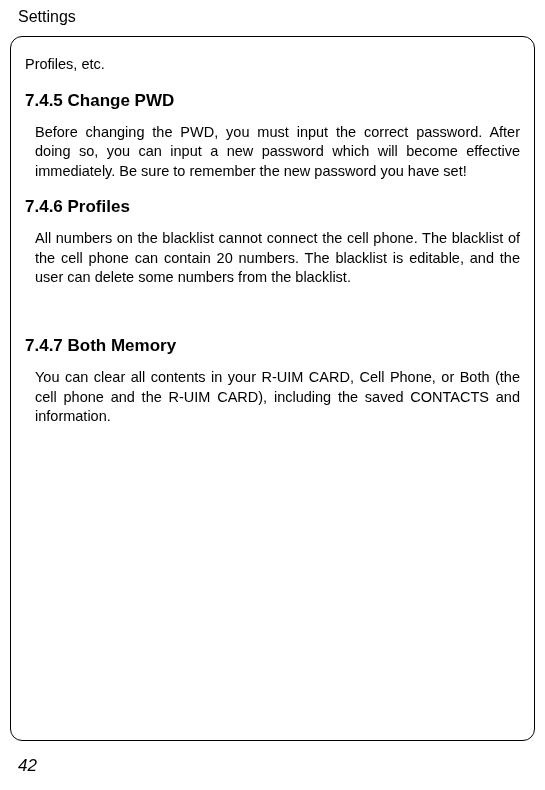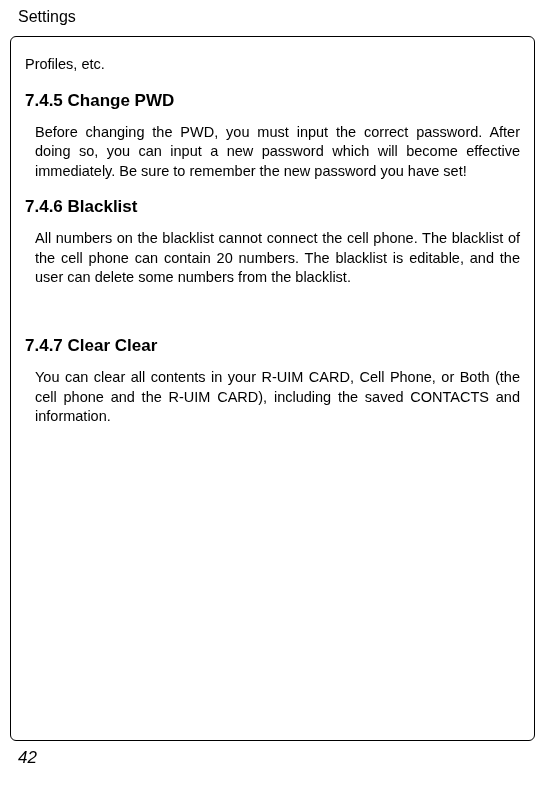--- a/index.html
+++ b/index.html
@@ -18,21 +18,21 @@
     
     .page-header {
       font-size: 16px;
       padding: 8px 0 0 18px;
       color: #000;
     }
     
     .content-frame {
       margin: 10px 10px 10px 10px;
       border: 1px solid #000;
-      border-radius: 6px;
+      border-radius: 12px;
       padding: 18px 14px 18px 14px;
       height: 705px;
     }
     
     .body-text {
       font-size: 14.5px;
       color: #000;
       line-height: 1.35;
       margin-bottom: 14px;
     }
@@ -49,42 +49,42 @@
       margin-bottom: 12px;
       margin-top: 16px;
     }
     
     .spacer {
       height: 18px;
     }
     
     .page-number {
       position: absolute;
-      bottom: 22px;
+      bottom: 14px;
       left: 18px;
       font-style: italic;
       font-size: 17px;
       color: #000;
     }
   </style>
 </head>
 <body>
 
 <div class="page-header">Settings</div>
 
 <div class="content-frame">
 
   <div class="body-text">Profiles, etc.</div>
 
   <div class="section-heading">7.4.5 Change PWD</div>
   <div class="body-text justified">Before changing the PWD, you must input the correct password. After doing so, you can input a new password which will become effective immediately. Be sure to remember the new password you have set!</div>
 
-  <div class="section-heading">7.4.6 Blacklist</div>
+  <div class="section-heading">7.4.6 Profiles</div>
   <div class="body-text justified">All numbers on the blacklist cannot connect the cell phone. The blacklist of the cell phone can contain 20 numbers. The blacklist is editable, and the user can delete some numbers from the blacklist.</div>
 
   <div class="spacer"></div>
 
-  <div class="section-heading">7.4.7 Clear Clear</div>
+  <div class="section-heading">7.4.7 Both Memory</div>
   <div class="body-text justified">You can clear all contents in your R-UIM CARD, Cell Phone, or Both (the cell phone and the R-UIM CARD), including the saved CONTACTS and information.</div>
 
 </div>
 
 <div class="page-number">42</div>
 
 </body></html>

